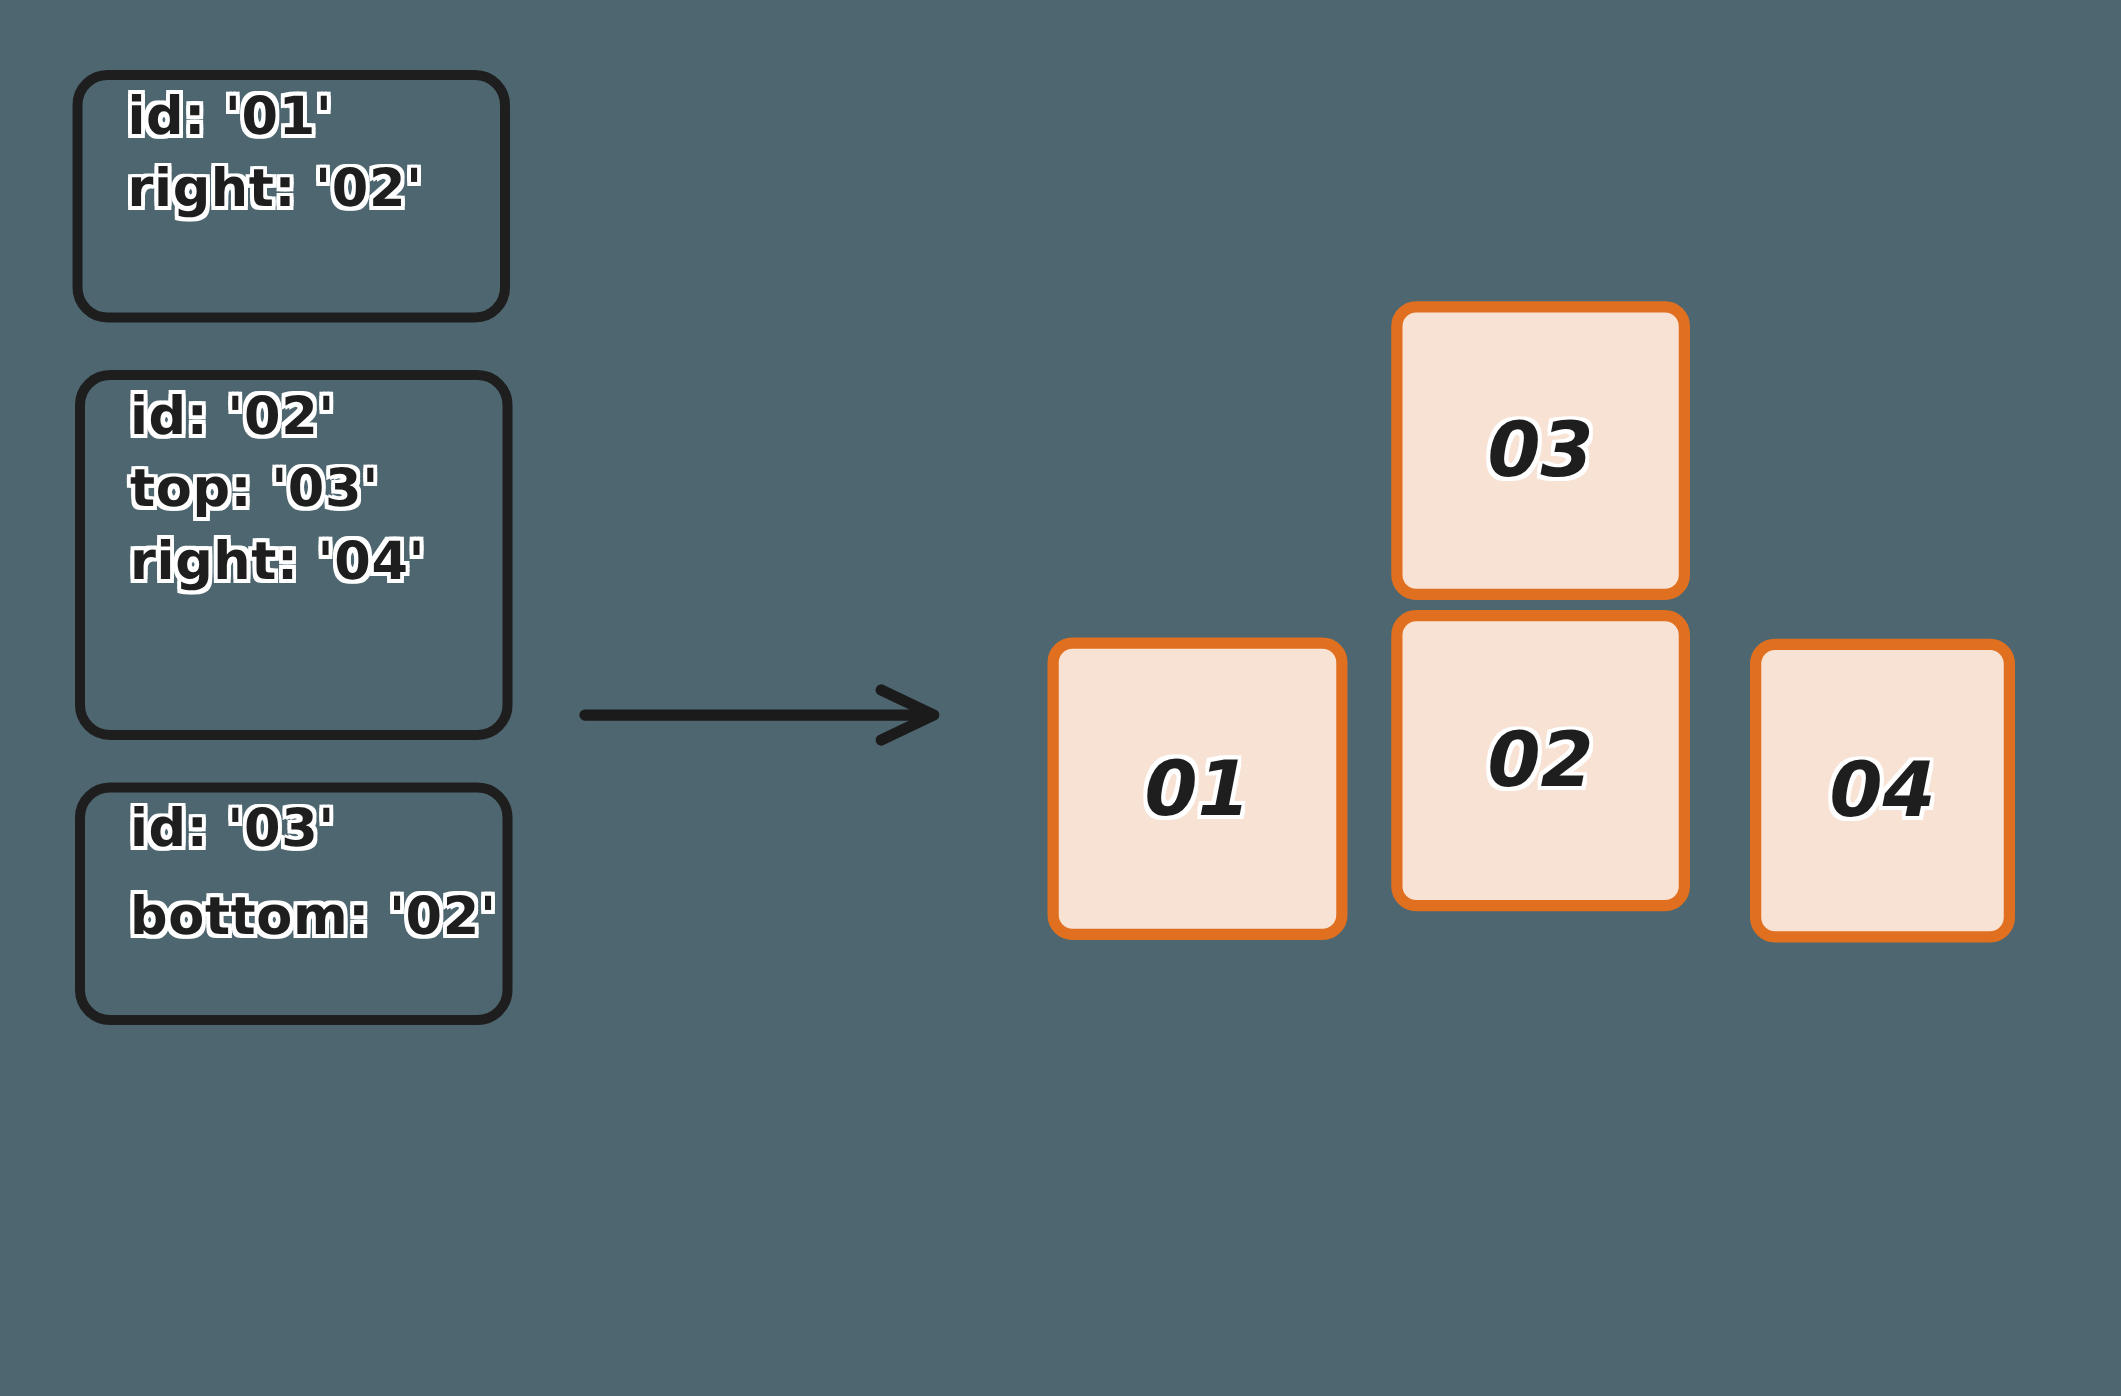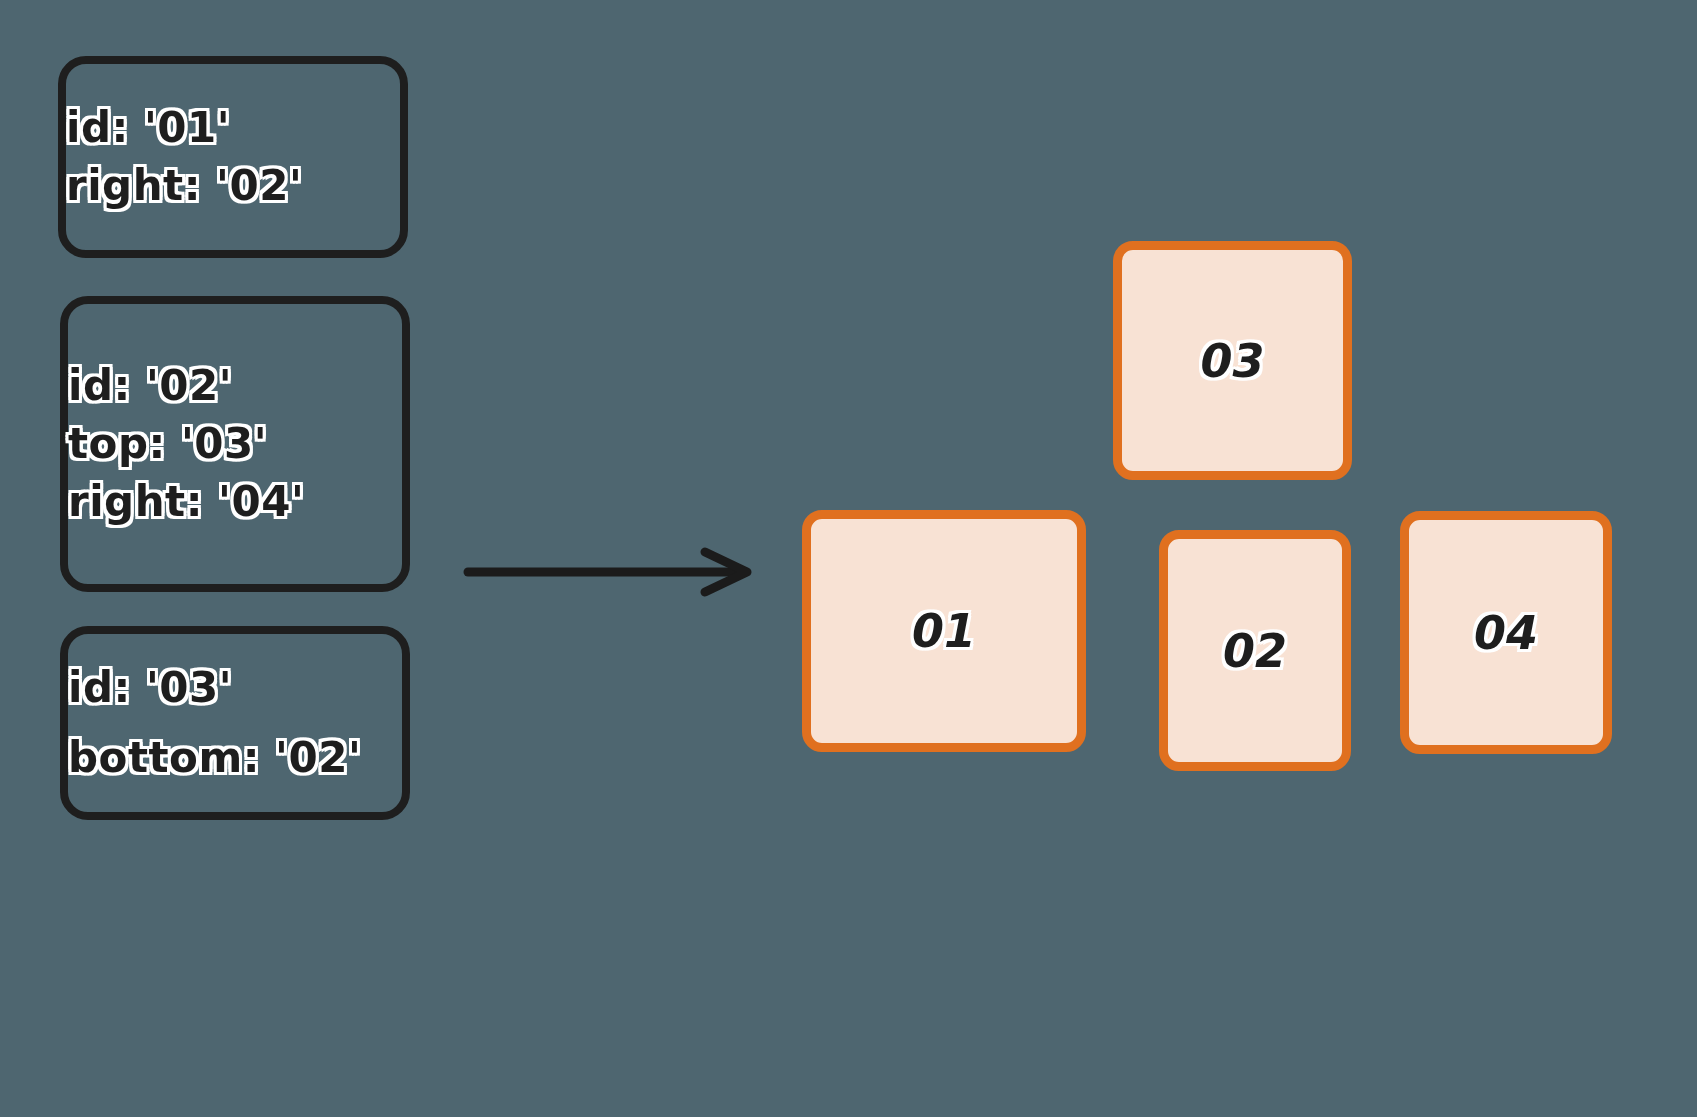--- a/index.html
+++ b/index.html
@@ -20,21 +20,21 @@
   .canvas{position:relative;width:1697px;height:1117px;}
 
   
   .card{
     position:absolute;
     border:8px solid var(--card-border);
     border-radius:28px;
     background:transparent;
     display:flex;
     flex-direction:column;
-    justify-content:center;
+    padding-left:36px;
   }
   .card-line{
     font-size:42px;
     font-weight:700;
     line-height:58px;
     color:var(--text);
     letter-spacing:0.5px;
     white-space:pre;
     text-shadow:
       -3px -3px 0 var(--text-halo), 0 -3px 0 var(--text-halo), 3px -3px 0 var(--text-halo),
@@ -60,32 +60,32 @@
   .tile{
     position:absolute;
     background:var(--tile-fill);
     border:9px solid var(--tile-border);
     border-radius:20px;
     display:flex;
     align-items:center;
     justify-content:center;
   }
   .tile-label{
-    font-size:46px;
+    font-size:61px;
     font-weight:700;
     font-style:italic;
     color:var(--text);
     text-shadow:
       -3px -3px 0 var(--text-halo), 0 -3px 0 var(--text-halo), 3px -3px 0 var(--text-halo),
       -3px  0   0 var(--text-halo), 3px  0   0 var(--text-halo),
       -3px  3px 0 var(--text-halo), 0  3px 0 var(--text-halo), 3px 3px 0 var(--text-halo);
   }
   .tile-03{left:1113px;top:241px;width:239px;height:239px;}
-  .tile-01{left:802px;top:510px;width:284px;height:242px;}
-  .tile-02{left:1113px;top:530px;width:192px;height:241px;margin-left:46px;}
+  .tile-01{left:838px;top:510px;width:240px;height:242px;}
+  .tile-02{left:1113px;top:488px;width:239px;height:241px;}
   .tile-04{left:1400px;top:511px;width:212px;height:243px;}
 </style>
 </head>
 <body>
 
 <div class="canvas">
 
   <div class="card card-1">
     <div class="card-line">id: '01'</div>
     <div class="card-line">right: '02'</div>

